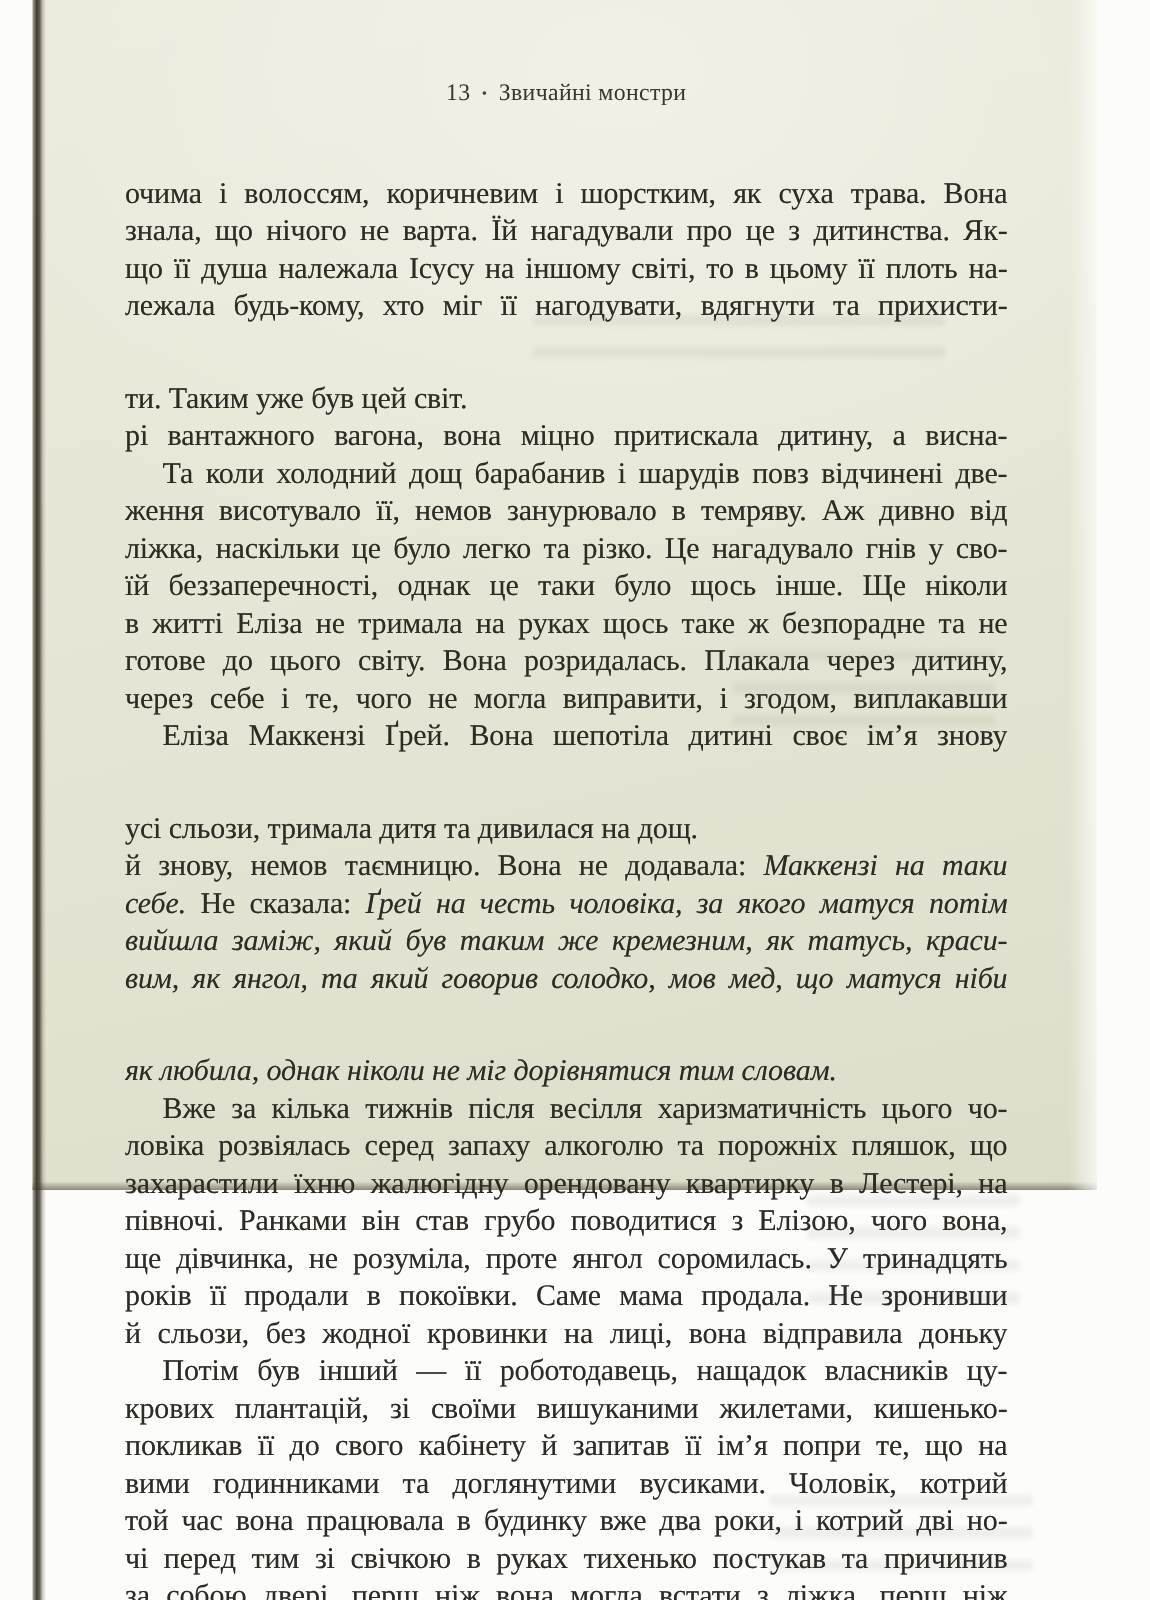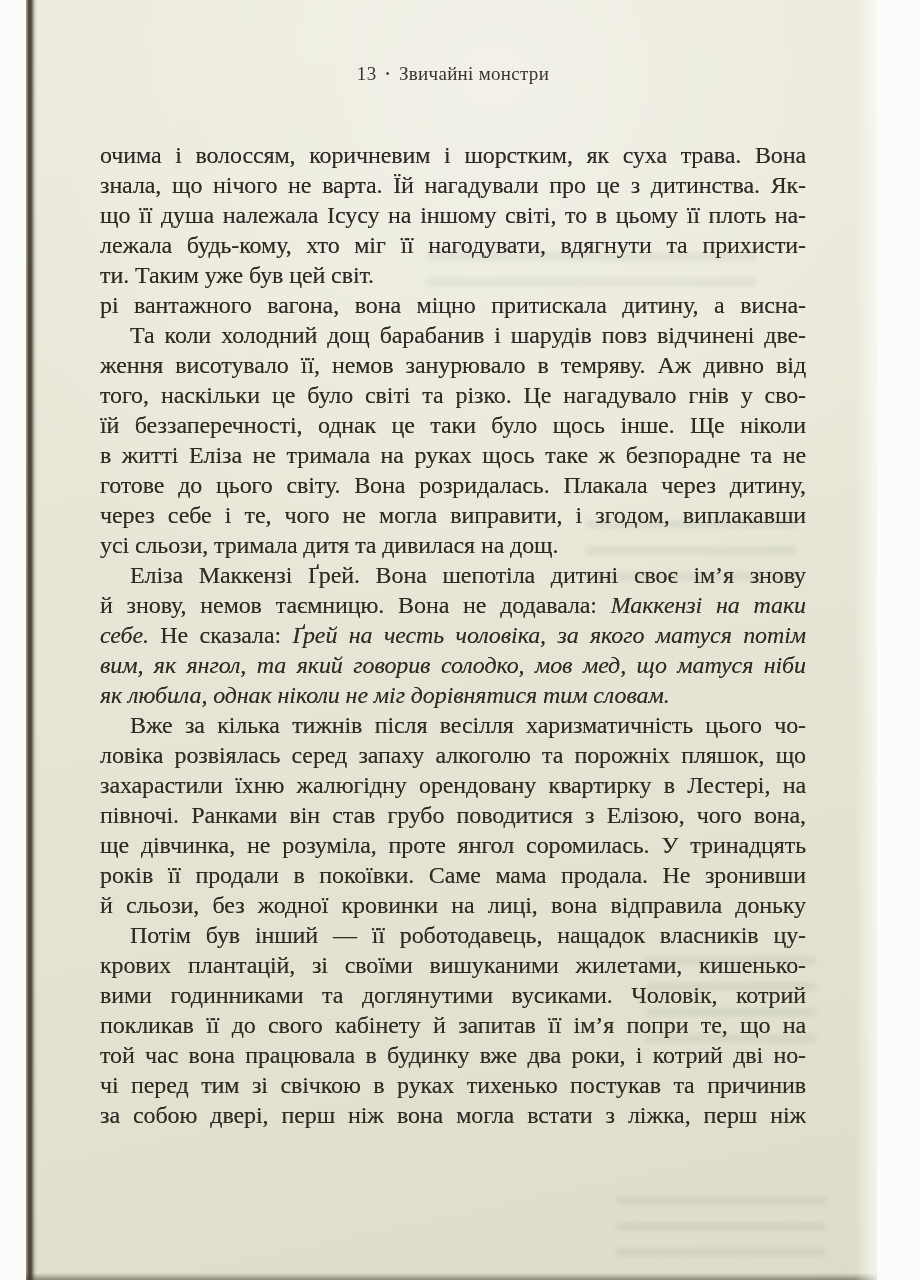--- a/index.html
+++ b/index.html
@@ -3,21 +3,21 @@
 <meta charset="utf-8">
 <style>
   html,body{margin:0;padding:0;}
   body{
     width:920px;height:1280px;position:relative;overflow:hidden;
     background:#fcfcfb;
     font-family:"Liberation Serif","DejaVu Serif",serif;
   }
   
   .page{
-    position:absolute;left:26px;top:0;width:851px;height:1280px;
+    position:absolute;left:26px;top:0;width:851px;height:952px;
     background:
       radial-gradient(130% 80% at 55% 6%, rgba(255,255,255,0.38), rgba(255,255,255,0) 55%),
       linear-gradient(168deg,#ebe9da 0%,#e7e6d6 45%,#e2e1d0 78%,#dddcc9 100%);
   }
   
   .page-left-edge{
     position:absolute;left:0;top:0;width:11px;height:1280px;
     background:linear-gradient(90deg,
       rgba(110,105,90,0.55) 0%,
       rgba(52,48,36,0.92) 30%,
@@ -47,21 +47,21 @@
   
   .text-block{
     position:absolute;left:74px;top:140px;width:706px;
     font-size:24px;color:#2d2b24;letter-spacing:-0.1px;
     text-shadow:0 0 0.5px rgba(45,43,36,0.55);
   }
   .line{
     height:30px;line-height:30px;overflow:hidden;
     text-align:justify;text-align-last:justify;
   }
-  .line.endline{text-align-last:left;}
+  .line.endline{text-align-last:left;margin-top:44px;}
   .line.indent{text-indent:30px;}
   .it{font-style:italic;}
   
   .ghost{
     position:absolute;opacity:0.07;filter:blur(2px);pointer-events:none;
     background:repeating-linear-gradient(180deg,#4e5a4a 0 9px,rgba(0,0,0,0) 9px 26px);
   }
   .g1{left:400px;top:252px;width:330px;height:34px;}
   .g2{left:560px;top:520px;width:210px;height:64px;}
   .g3{left:620px;top:956px;width:170px;height:92px;}
@@ -86,39 +86,40 @@
 
   <div class="text-block">
       <div class="line"><span>очима і волоссям, коричневим і шорстким, як суха трава. Вона</span></div>
       <div class="line"><span>знала, що нічого не варта. Їй нагадували про це з дитинства. Як-</span></div>
       <div class="line"><span>що її душа належала Ісусу на іншому світі, то в цьому її плоть на-</span></div>
       <div class="line"><span>лежала будь-кому, хто міг її нагодувати, вдягнути та прихисти-</span></div>
       <div class="line endline"><span>ти. Таким уже був цей світ.</span></div>
       <div class="line"><span>рі вантажного вагона, вона міцно притискала дитину, а висна-</span></div>
       <div class="line indent"><span>Та коли холодний дощ барабанив і шарудів повз відчинені две-</span></div>
       <div class="line"><span>ження висотувало її, немов занурювало в темряву. Аж дивно від</span></div>
-      <div class="line"><span>того, наскільки це було світі та різко. Це нагадувало гнів у сво-</span></div>
+      <div class="line"><span>ліжка, наскільки це було легко та різко. Це нагадувало гнів у сво-</span></div>
       <div class="line"><span>їй беззаперечності, однак це таки було щось інше. Ще ніколи</span></div>
       <div class="line"><span>в житті Еліза не тримала на руках щось таке ж безпорадне та не</span></div>
       <div class="line"><span>готове до цього світу. Вона розридалась. Плакала через дитину,</span></div>
       <div class="line"><span>через себе і те, чого не могла виправити, і згодом, виплакавши</span></div>
+      <div class="line indent"><span>Еліза Маккензі Ґрей. Вона шепотіла дитині своє ім’я знову</span></div>
       <div class="line endline"><span>усі сльози, тримала дитя та дивилася на дощ.</span></div>
-      <div class="line indent"><span>Еліза Маккензі Ґрей. Вона шепотіла дитині своє ім’я знову</span></div>
       <div class="line"><span>й знову, немов таємницю. Вона не додавала: </span><span class="it">Маккензі на таки</span></div>
       <div class="line"><span class="it">себе.</span><span> Не сказала: </span><span class="it">Ґрей на честь чоловіка, за якого матуся потім</span></div>
+      <div class="line"><span class="it">вийшла заміж, який був таким же кремезним, як татусь, краси-</span></div>
       <div class="line"><span class="it">вим, як янгол, та який говорив солодко, мов мед, що матуся ніби</span></div>
       <div class="line endline"><span class="it">як любила, однак ніколи не міг дорівнятися тим словам.</span></div>
       <div class="line indent"><span>Вже за кілька тижнів після весілля харизматичність цього чо-</span></div>
       <div class="line"><span>ловіка розвіялась серед запаху алкоголю та порожніх пляшок, що</span></div>
       <div class="line"><span>захарастили їхню жалюгідну орендовану квартирку в Лестері, на</span></div>
       <div class="line"><span>півночі. Ранками він став грубо поводитися з Елізою, чого вона,</span></div>
       <div class="line"><span>ще дівчинка, не розуміла, проте янгол соромилась. У тринадцять</span></div>
       <div class="line"><span>років її продали в покоївки. Саме мама продала. Не зронивши</span></div>
       <div class="line"><span>й сльози, без жодної кровинки на лиці, вона відправила доньку</span></div>
       <div class="line indent"><span>Потім був інший — її роботодавець, нащадок власників цу-</span></div>
       <div class="line"><span>крових плантацій, зі своїми вишуканими жилетами, кишенько-</span></div>
+      <div class="line"><span>покликав її до свого кабінету й запитав її ім’я попри те, що на</span></div>
       <div class="line"><span>вими годинниками та доглянутими вусиками. Чоловік, котрий</span></div>
-      <div class="line"><span>покликав її до свого кабінету й запитав її ім’я попри те, що на</span></div>
       <div class="line"><span>той час вона працювала в будинку вже два роки, і котрий дві но-</span></div>
       <div class="line"><span>чі перед тим зі свічкою в руках тихенько постукав та причинив</span></div>
       <div class="line"><span>за собою двері, перш ніж вона могла встати з ліжка, перш ніж</span></div>
     </div>
 </div>
 
 </body></html>

